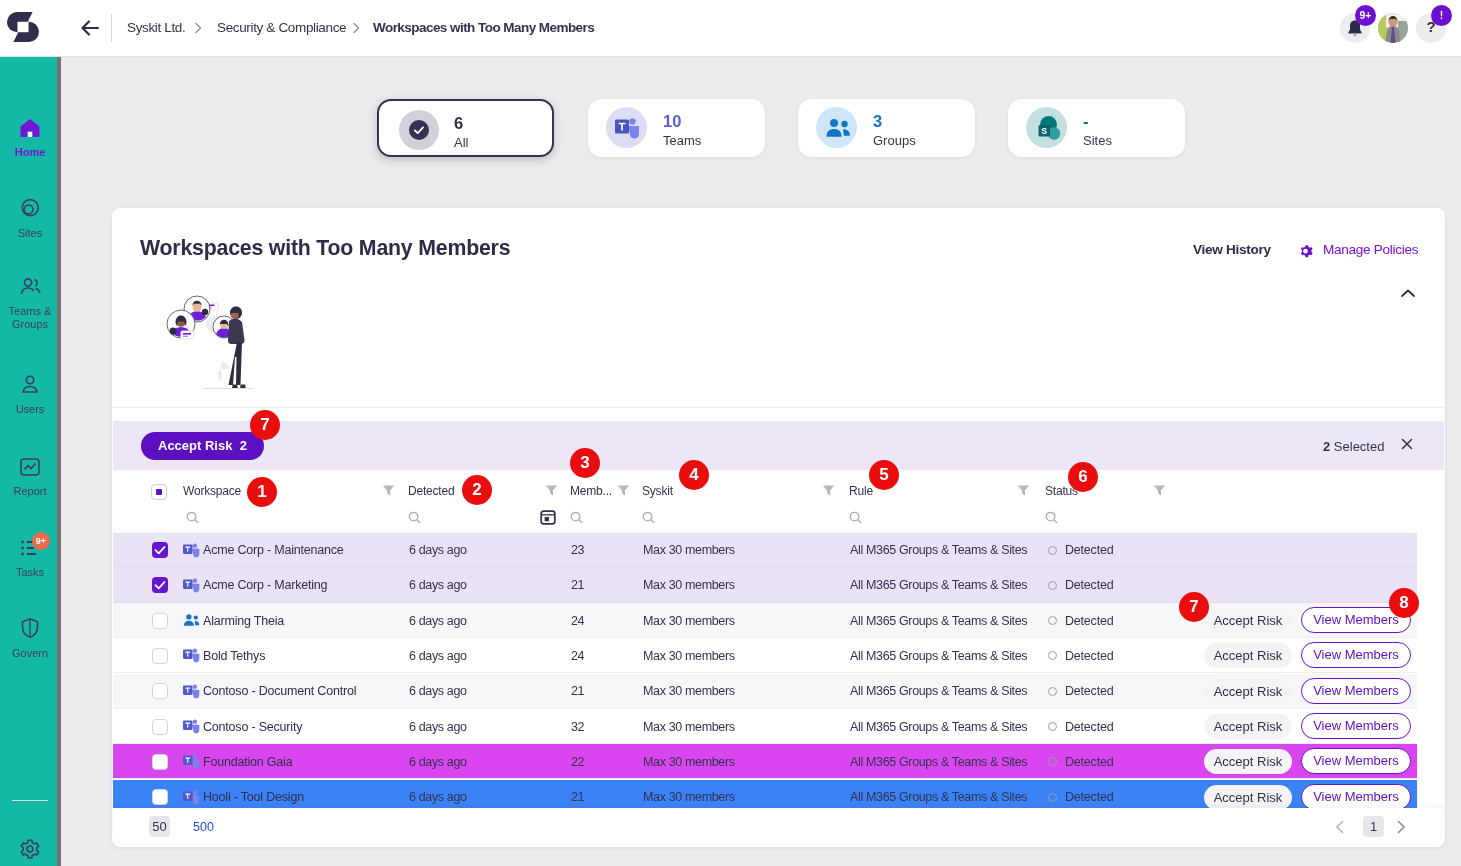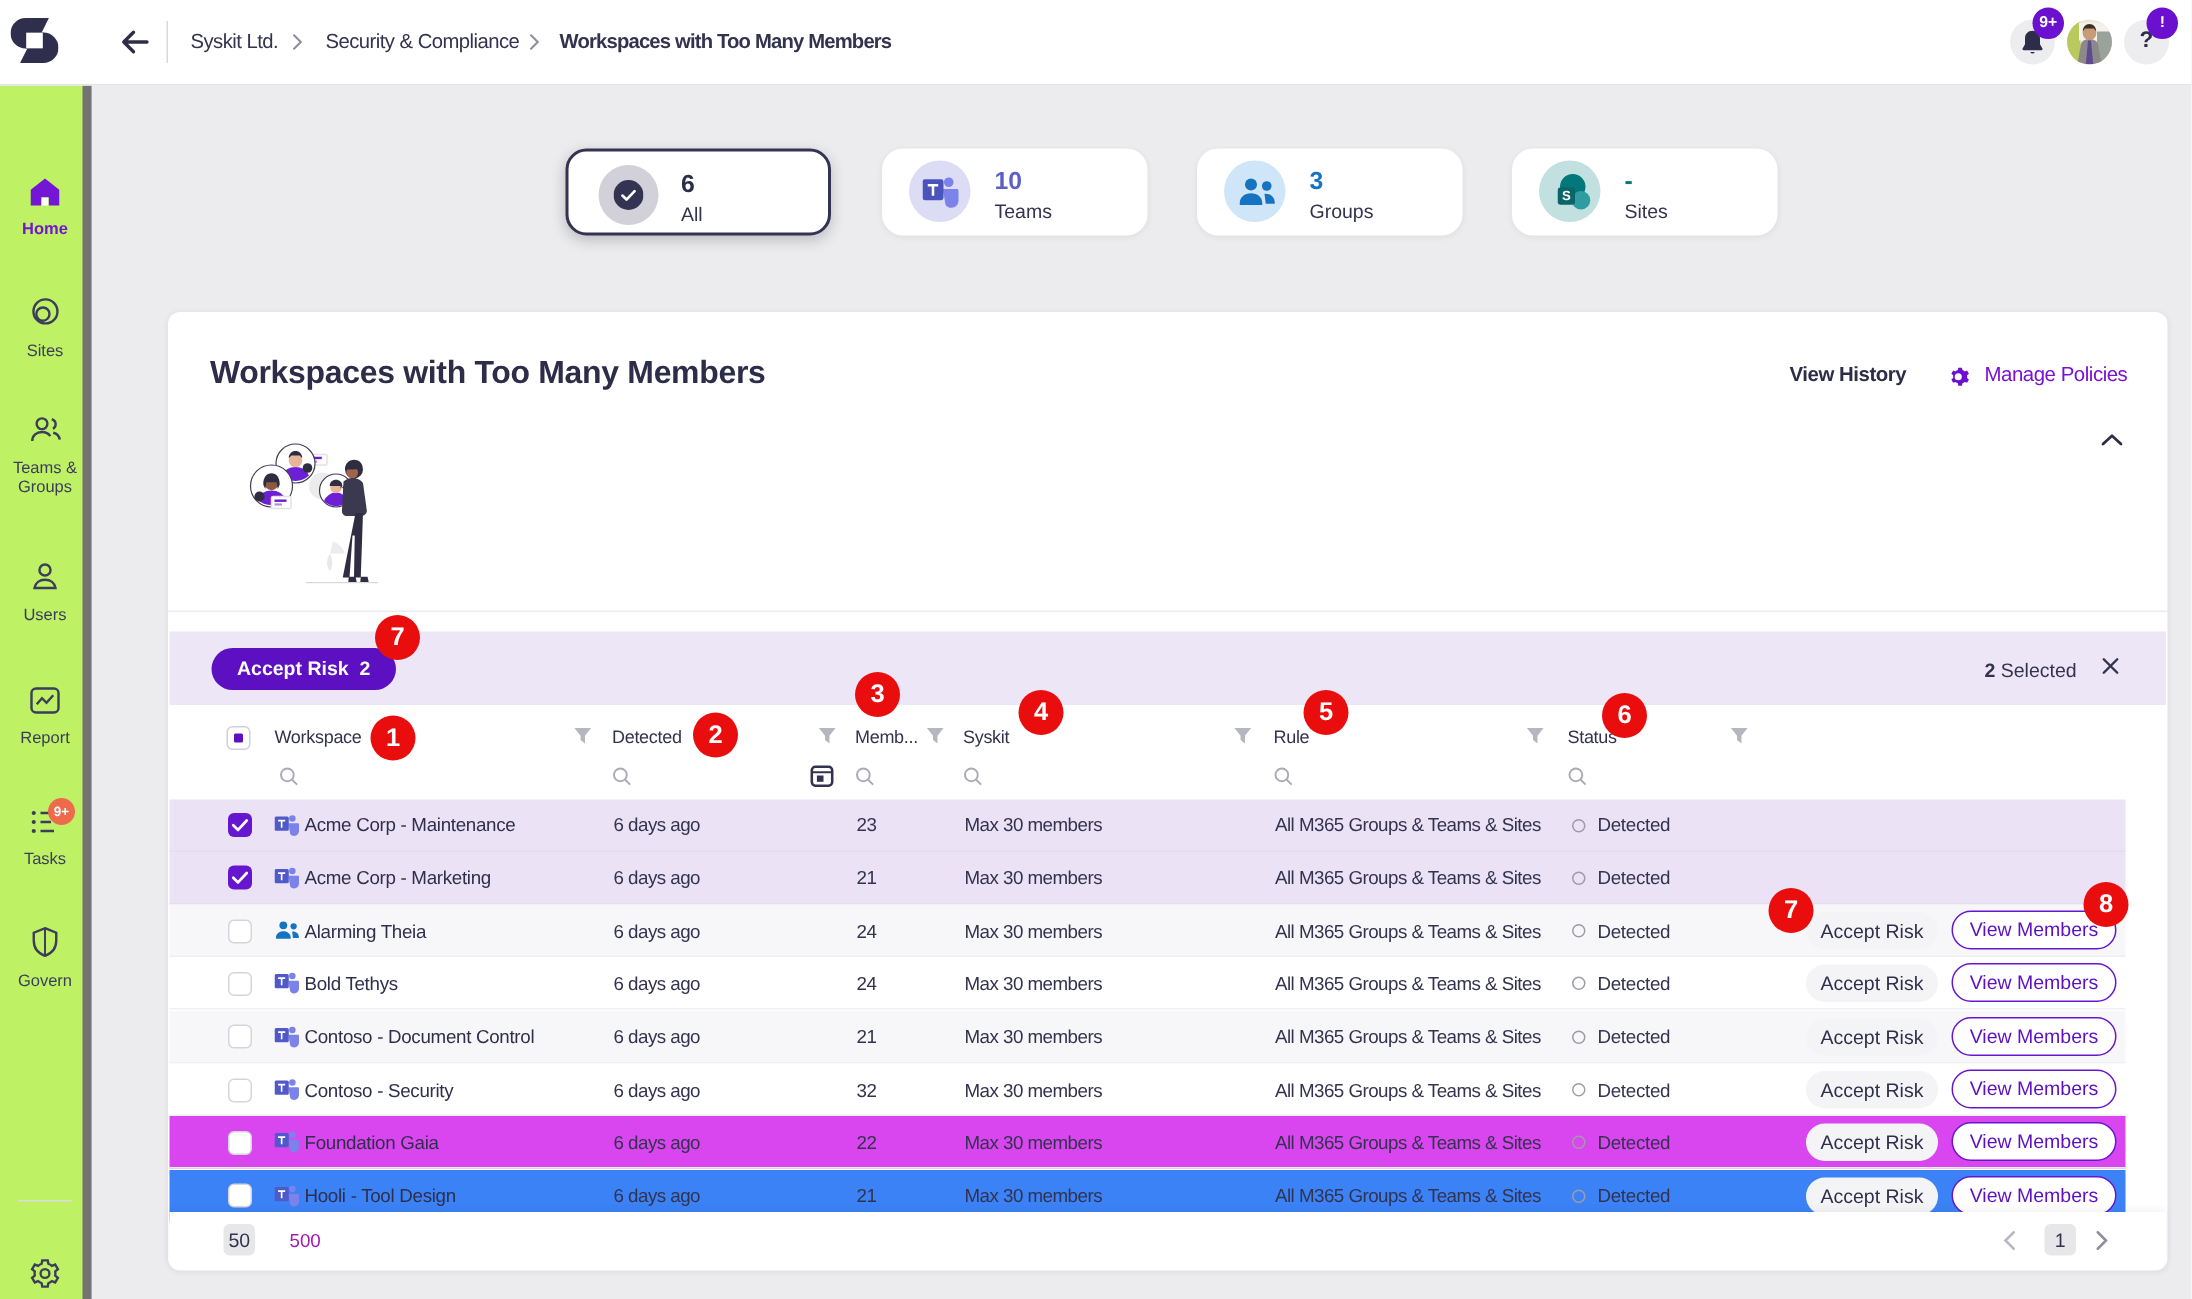--- a/index.html
+++ b/index.html
@@ -9,21 +9,21 @@
 
 #topbar { position:absolute; left:0; top:0; width:1461px; height:57px; background:#fff; border-bottom:1px solid #e4e4e8; z-index:5; }
 #backarrow { position:absolute; left:78px; top:16px; width:24px; height:24px; }
 #tbdivider { position:absolute; left:111px; top:14px; width:1px; height:28px; background:#d9d9de; }
 .crumb { position:absolute; top:20px; font-size:13.5px; color:#33334f; letter-spacing:-0.35px; }
 .crumbsep { position:absolute; top:21px; font-size:12px; color:#9a9aa5; }
 .tb-circle { position:absolute; top:13px; width:30px; height:30px; border-radius:50%; background:#ededf0; }
 .tb-badge { position:absolute; width:21px; height:21px; border-radius:50%; background:#6c10cf; color:#fff; font-size:10.5px; font-weight:bold; text-align:center; line-height:21px; z-index:6; }
 
 
-#sidebar { position:absolute; left:0; top:57px; width:61px; height:809px; background:#bef264; border-right:6px solid #737373; z-index:4; }
+#sidebar { position:absolute; left:0; top:57px; width:61px; height:809px; background:#14b8a6; border-right:4px solid #737373; z-index:4; }
 .nav-item { position:absolute; left:0; width:60px; text-align:center; }
 .nav-item .lbl { font-size:11px; color:#3c3c5c; margin-top:4px; line-height:13px; }
 .nav-item.active .lbl { color:#7216d2; font-weight:bold; }
 
 
 .scard { position:absolute; top:99px; height:58px; background:#fff; border-radius:14px; box-shadow:0 1px 4px rgba(40,40,60,0.07); }
 .scard.sel { border:2px solid #343353; box-shadow:0 3px 9px rgba(40,40,60,0.25); }
 .scard .ic { position:absolute; left:18px; top:8px; width:41px; height:41px; border-radius:50%; }
 .scard .num { position:absolute; left:75px; top:13px; font-size:16.5px; font-weight:bold; }
 .scard .cap { position:absolute; left:75px; top:33.5px; font-size:13px; color:#33334f; }
@@ -491,21 +491,21 @@
         <div class="cell" style="left:737px">All M365 Groups &amp; Teams &amp; Sites</div>
         <div class="stat-circ"></div>
         <div class="stat-txt">Detected</div>
         <div class="pill-gray">Accept Risk</div>
         <div class="pill-purple">View Members</div>
       </div>
   </div>
 
   <div id="tfooter">
     <div class="pgbox" style="left:36px">50</div>
-    <div style="position:absolute;left:80px;top:12px;font-size:12.5px;color:#a21caf">500</div>
+    <div style="position:absolute;left:80px;top:12px;font-size:12.5px;color:#1d4ed8">500</div>
     <svg style="position:absolute;left:1222px;top:12px" width="9" height="14" viewBox="0 0 9 14">
         <path d="M7.5 1.5 2 7l5.5 5.5" stroke="#b9b9c2" stroke-width="1.7" fill="none" stroke-linecap="round"></path>
       </svg>
     <div class="pgbox" style="left:1250px">1</div>
     <svg style="position:absolute;left:1284px;top:12px" width="9" height="14" viewBox="0 0 9 14">
         <path d="M1.5 1.5 7 7l-5.5 5.5" stroke="#8f8f9b" stroke-width="1.7" fill="none" stroke-linecap="round"></path>
       </svg>
   </div>
 </div>
 

